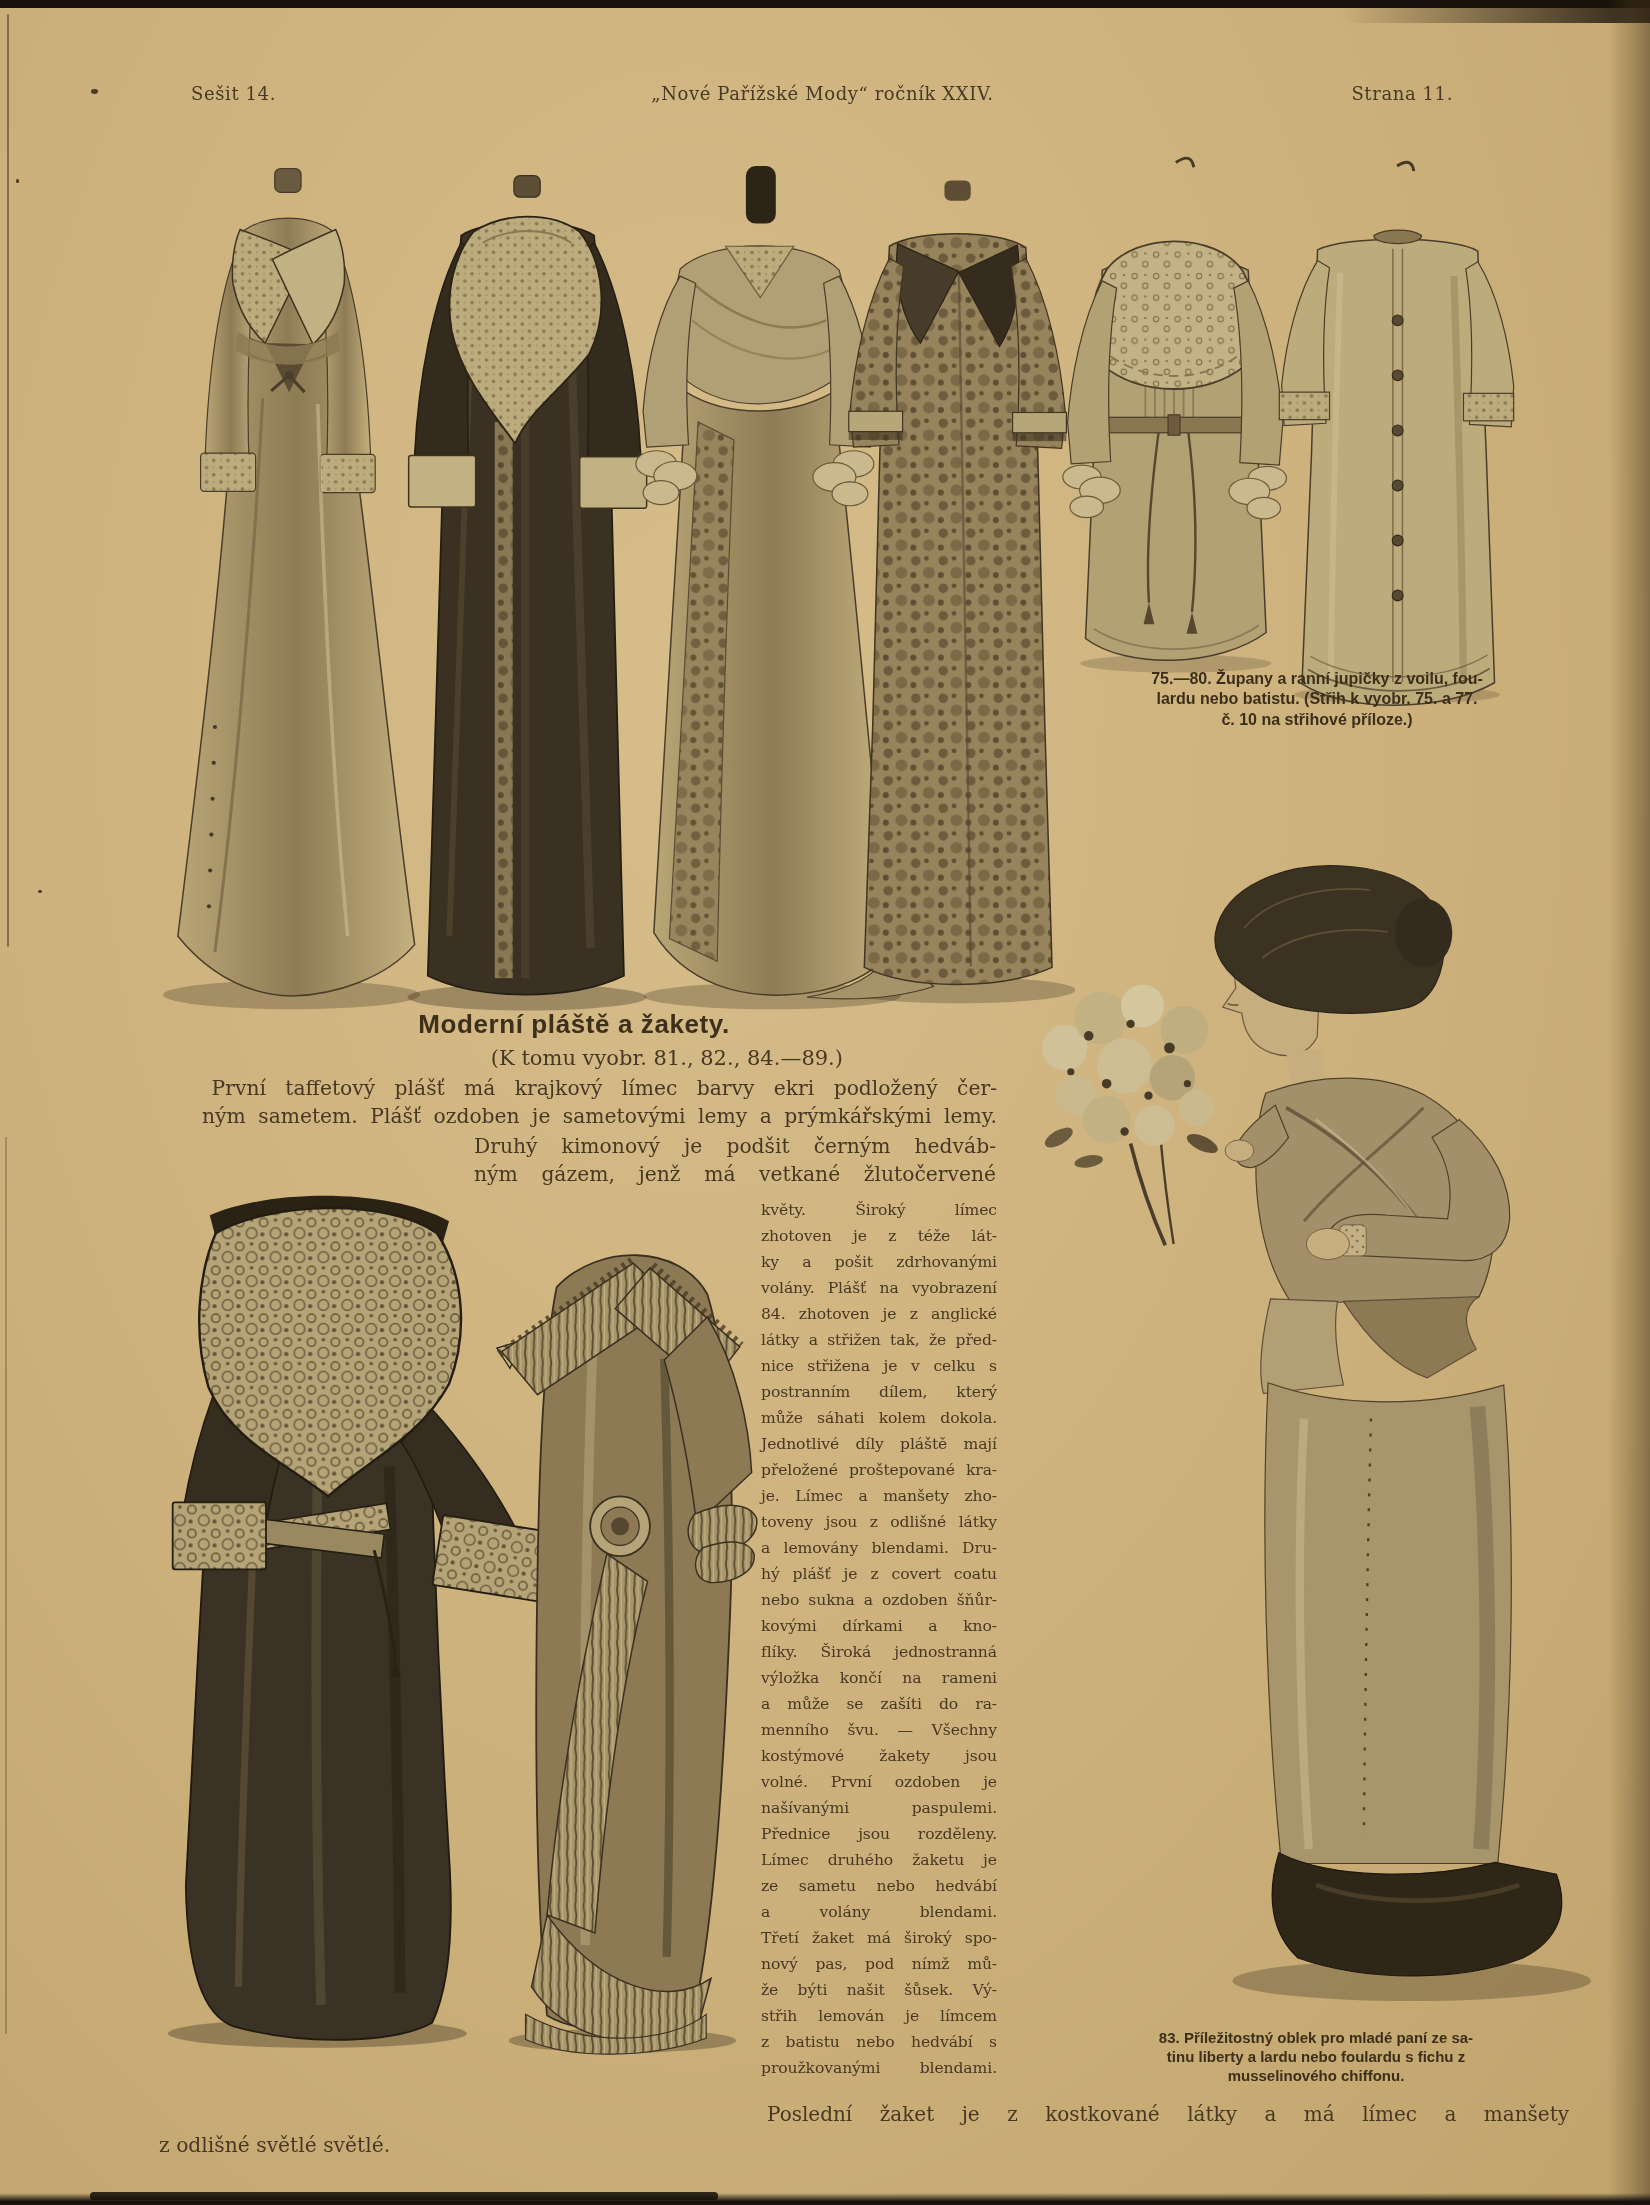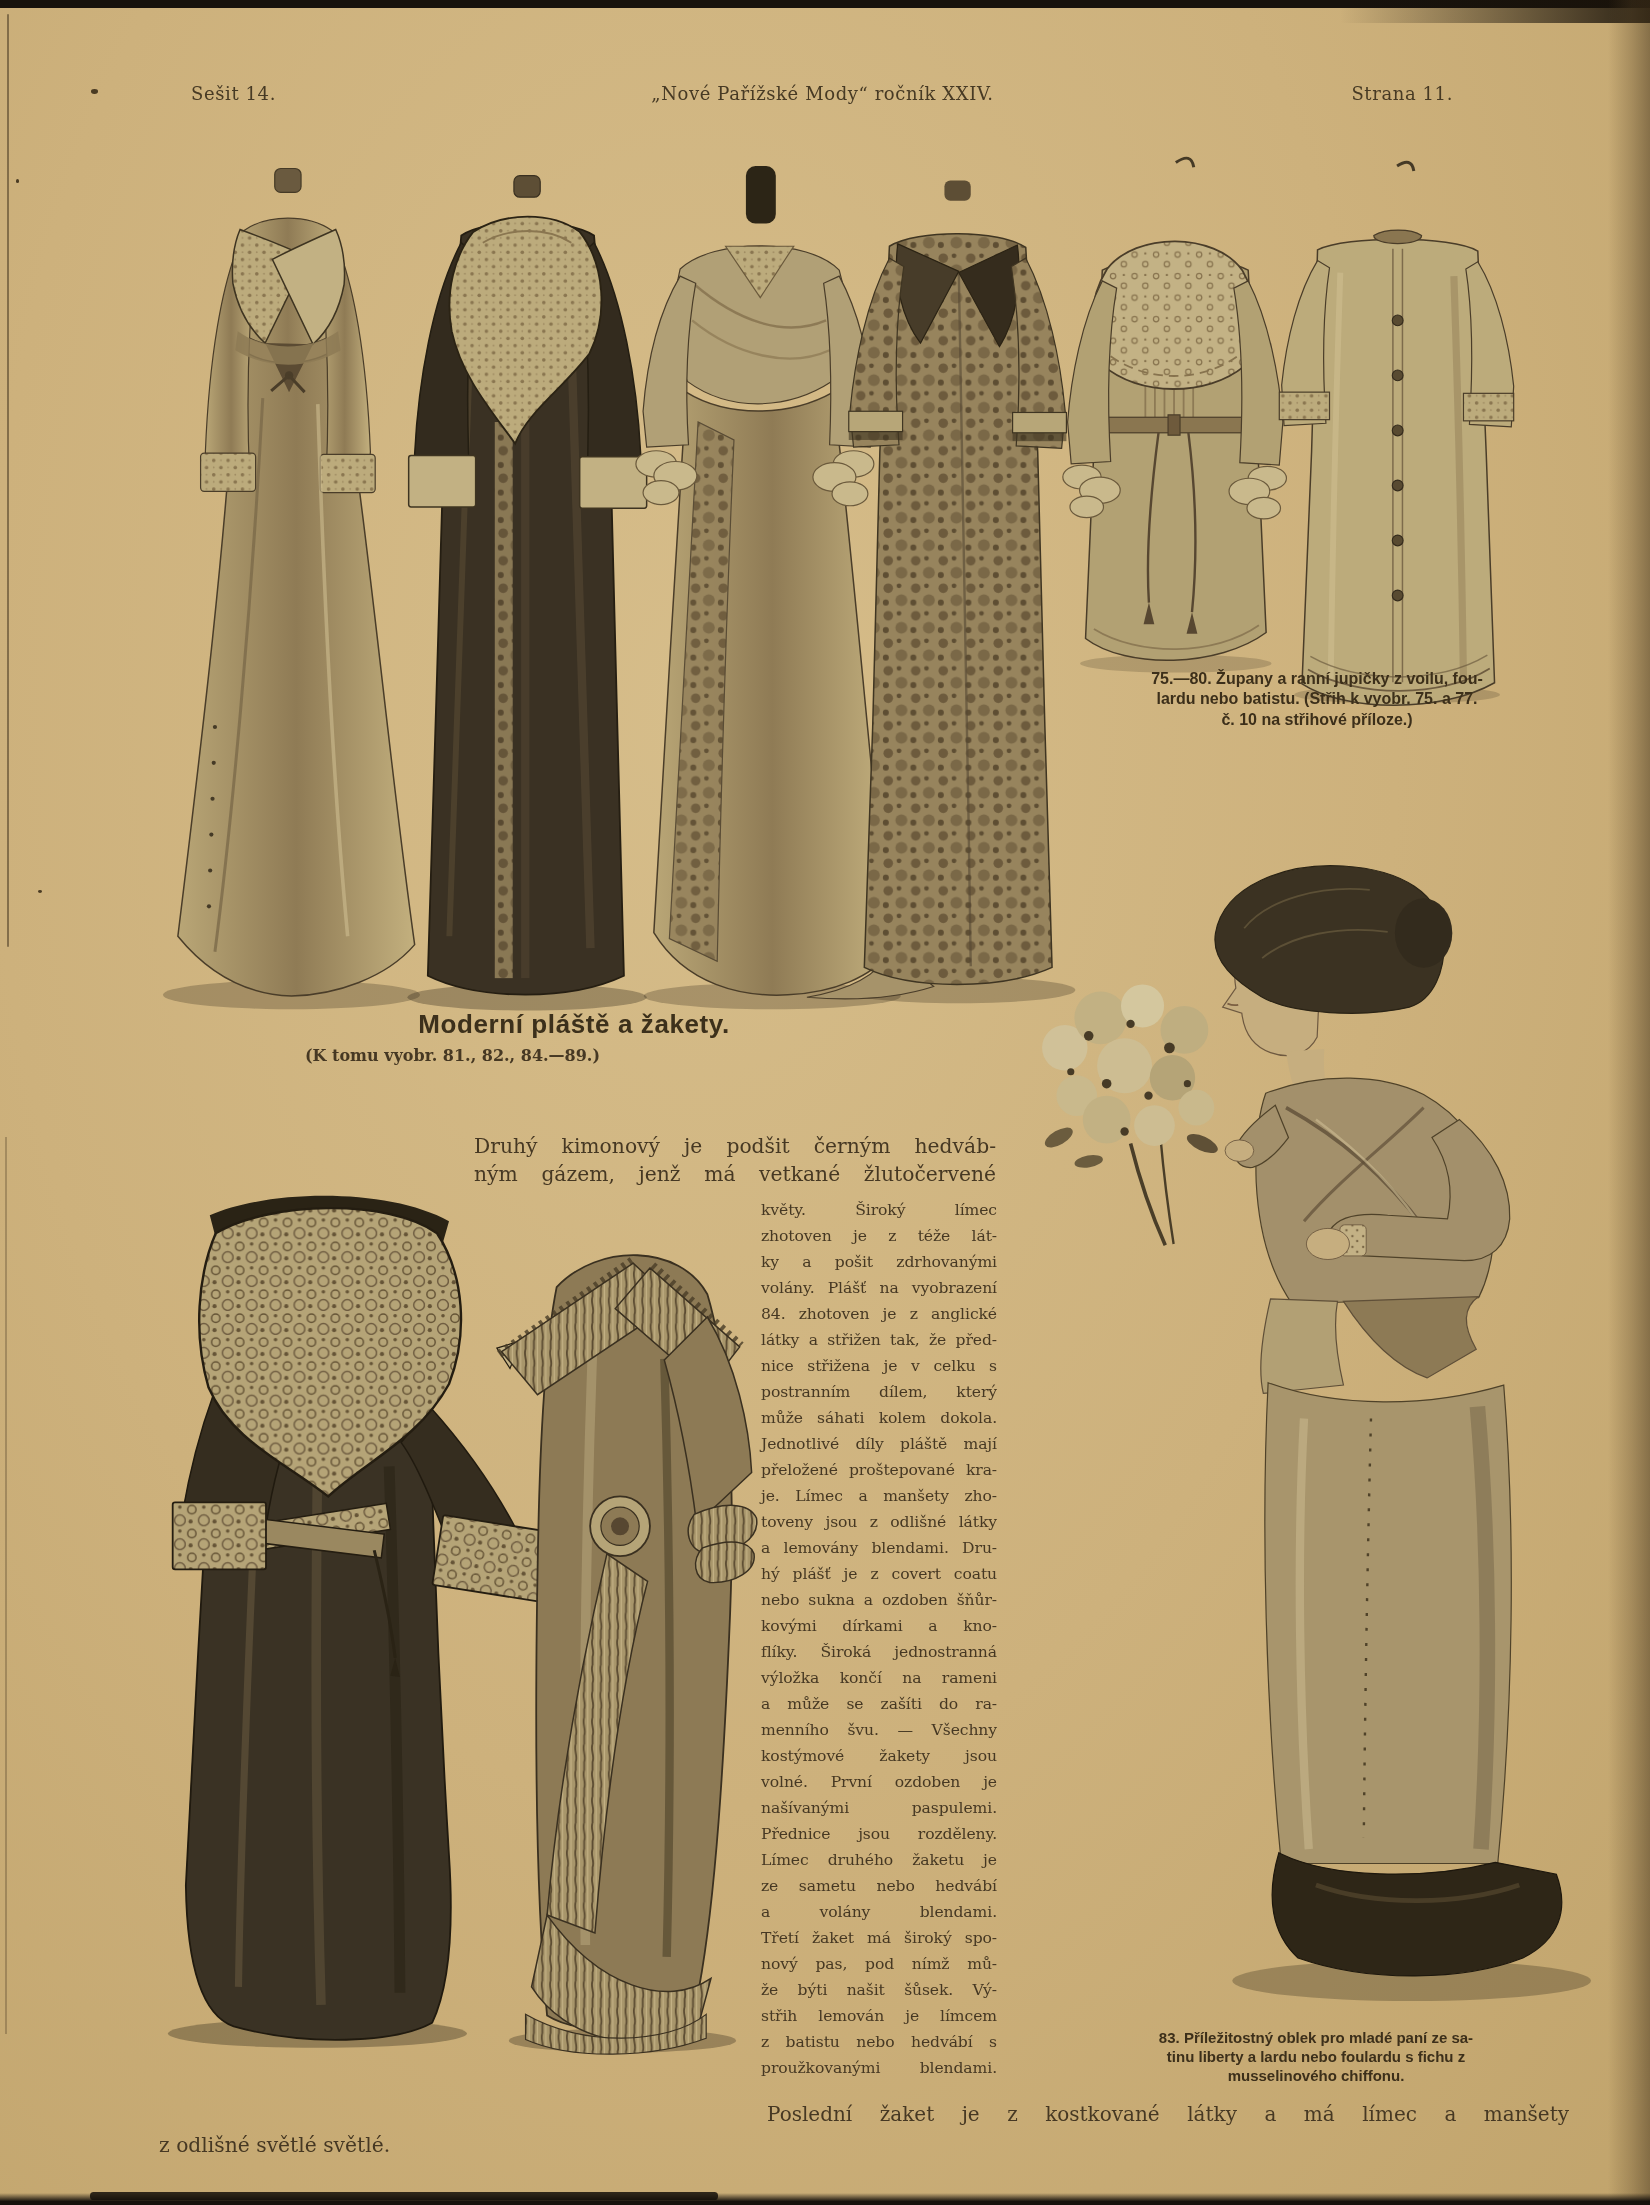--- a/index.html
+++ b/index.html
@@ -26,22 +26,22 @@
   .hdr .r{position:absolute;right:54px;top:0;}
 
   
   .cap{font-family:"Liberation Sans", sans-serif;font-weight:700;color:#3c2f1a;}
   .cap .tl{text-align:center;}
   .cap75{position:absolute;left:1074px;top:669px;width:486px;font-size:16px;line-height:20.3px;}
   .cap81{position:absolute;left:148px;top:2064px;width:613px;font-size:15.6px;line-height:20px;}
   .cap83{position:absolute;left:1060px;top:2028px;width:512px;font-size:15px;line-height:19px;}
   .title{position:absolute;left:305px;top:1009px;width:538px;text-align:center;
         font-family:"Liberation Sans", sans-serif;font-weight:700;font-size:26px;color:#3c301b;letter-spacing:0.6px;}
-  .subtitle{position:absolute;left:305px;top:1046px;width:538px;text-align:left;
-        font-size:16px;font-weight:700;color:#463823;}
+  .subtitle{position:absolute;left:305px;top:1046px;width:538px;text-align:right;
+        font-size:21px;font-weight:400;color:#463823;}
 
   
   .tl{display:block;}
   .just .tl{text-align:justify;text-align-last:justify;}
   .intro{position:absolute;left:202px;top:1075px;width:795px;font-size:20.3px;line-height:27.5px;}
   .intro .tl:first-child{text-indent:9.6px;}
   .mid{position:absolute;left:474px;top:1133px;width:522px;font-size:20.3px;line-height:27.5px;}
   .colm{position:absolute;left:761px;top:1197px;width:236px;font-size:15.6px;line-height:26px;letter-spacing:-0.1px;}
   .botline{position:absolute;left:767px;top:2093px;width:802px;font-size:20px;line-height:26px;margin-top:8px;}
   .botleft{position:absolute;left:159px;top:2133px;font-size:20.3px;}
@@ -243,20 +243,24 @@
 
   <div class="cap cap75">
       <div class="tl">75.—80. Župany a ranní jupičky z voilu, fou-</div>
       <div class="tl">lardu nebo batistu. (Střih k vyobr. 75. a 77.</div>
       <div class="tl">č. 10 na střihové příloze.)</div>
     </div>
 
   <div class="title">Moderní pláště a žakety.</div>
   <div class="subtitle">(K tomu vyobr. 81., 82., 84.—89.)</div>
 
+  <div class="intro just">
+      <div class="tl">První taffetový plášť má krajkový límec barvy ekri podložený čer-</div>
+      <div class="tl">ným sametem. Plášť ozdoben je sametovými lemy a prýmkářskými lemy.</div>
+    </div>
   <div class="mid just">
       <div class="tl">Druhý kimonový je podšit černým hedváb-</div>
       <div class="tl">ným gázem, jenž má vetkané žlutočervené</div>
     </div>
   <div class="colm just">
       <div class="tl">květy. Široký límec</div>
       <div class="tl">zhotoven je z téže lát-</div>
       <div class="tl">ky a pošit zdrhovanými</div>
       <div class="tl">volány. Plášť na vyobrazení</div>
       <div class="tl">84. zhotoven je z anglické</div>

